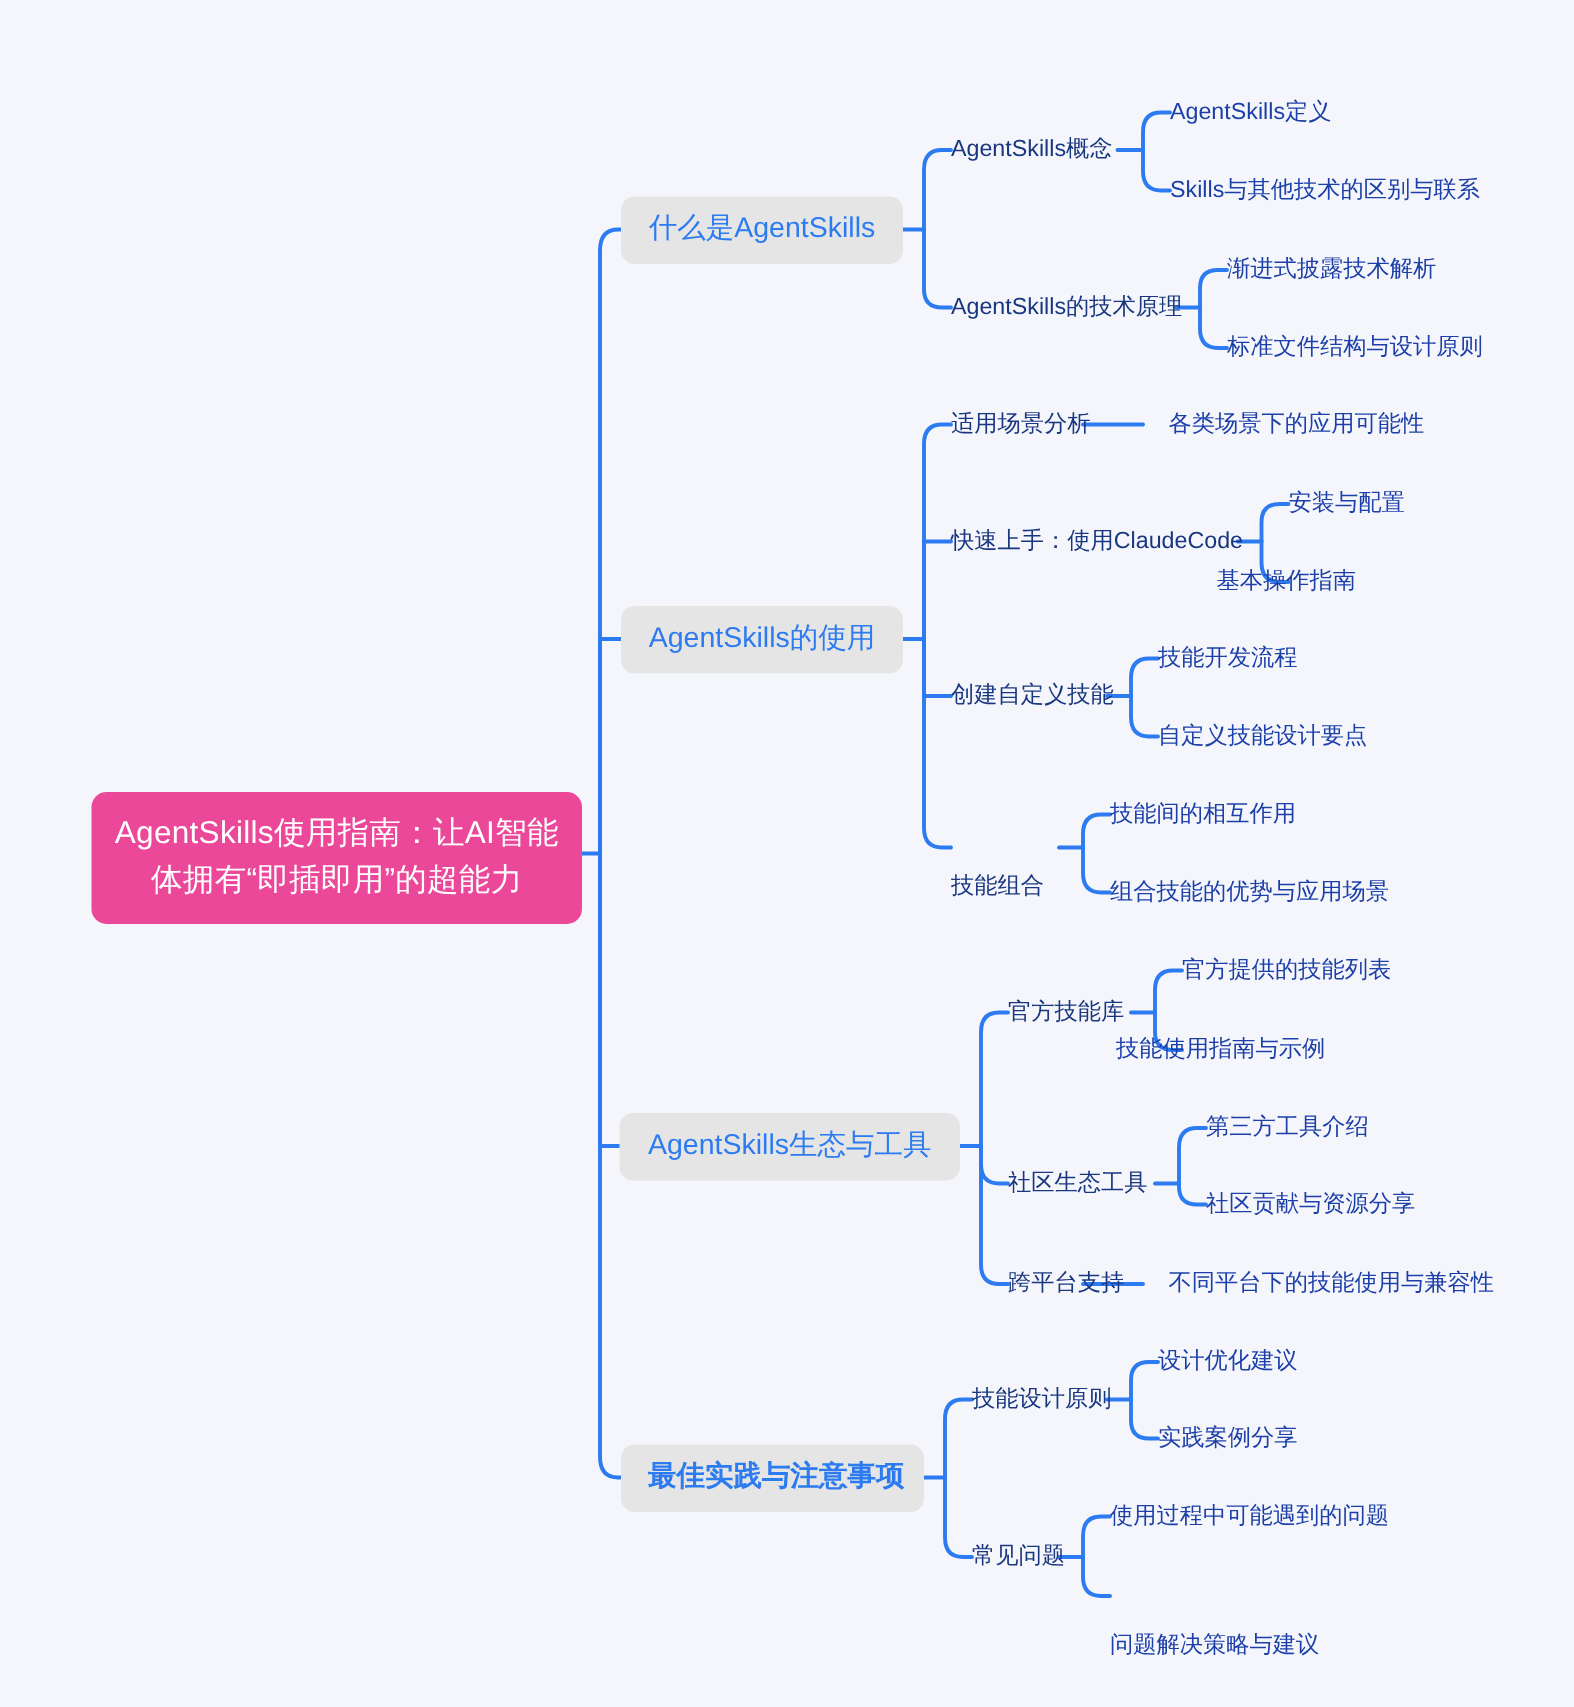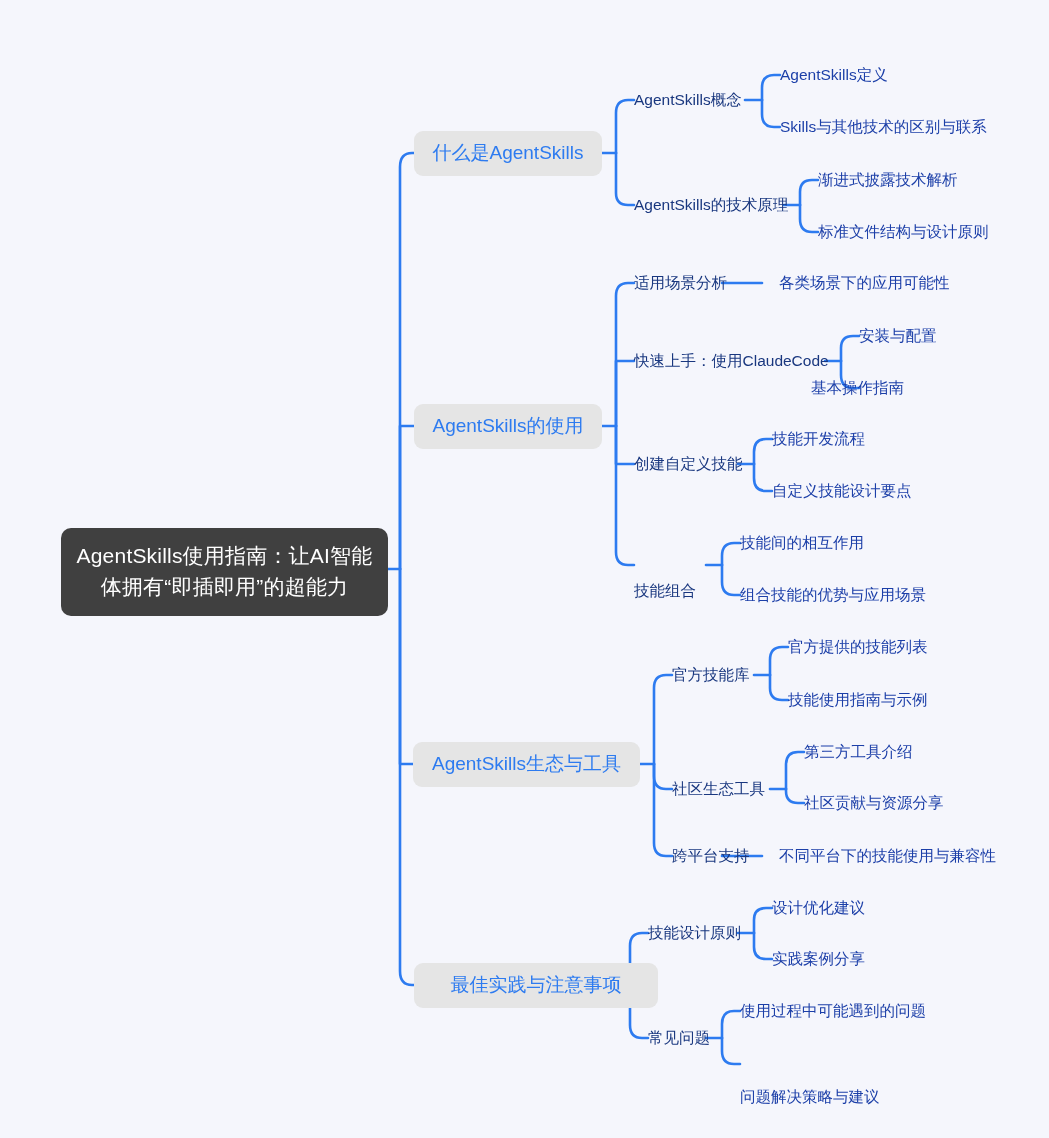--- a/index.html
+++ b/index.html
@@ -27,21 +27,21 @@
     height: 1138px;
     pointer-events: none;
   }
   .node {
     position: absolute;
     box-sizing: border-box;
     white-space: nowrap;
   }
   
   .node-root {
-    background: #404040;
+    background: #ec4899;
     color: #ffffff;
     border-radius: 10px;
     font-size: 21px;
     line-height: 31px;
     text-align: center;
     padding: 12px 14px 14px 14px;
     letter-spacing: 0.2px;
     white-space: normal;
   }
   
@@ -144,21 +144,21 @@
   </svg>
 
   <div class="node node-root" style="left:61px; top:528px; width:327px;">AgentSkills使用指南：让AI智能体拥有“即插即用”的超能力</div>
 
   <div class="node node-l1" style="left:414px; top:131px; width:188px;">什么是AgentSkills</div>
 
   <div class="node node-l1" style="left:414px; top:404px; width:188px;">AgentSkills的使用</div>
 
   <div class="node node-l1" style="left:413px; top:742px; width:227px;">AgentSkills生态与工具</div>
 
-  <div class="node node-l1" style="left:414px; top:963px; width:244px;">最佳实践与注意事项</div>
+  <div class="node node-l1" style="left:414px; top:963px; width:202px;font-weight:bold;">最佳实践与注意事项</div>
 
   <div class="node node-l2" style="left:634px; top:91px;">AgentSkills概念</div>
   <div class="node node-l3" style="left:780px; top:66px;">AgentSkills定义</div>
   <div class="node node-l3" style="left:780px; top:118px;">Skills与其他技术的区别与联系</div>
 
   <div class="node node-l2" style="left:634px; top:196px;">AgentSkills的技术原理</div>
   <div class="node node-l3" style="left:818px; top:171px;">渐进式披露技术解析</div>
   <div class="node node-l3" style="left:818px; top:223px;">标准文件结构与设计原则</div>
 
   <div class="node node-l2" style="left:634px; top:274px;">适用场景分析</div>
@@ -171,21 +171,21 @@
   <div class="node node-l2" style="left:634px; top:455px;">创建自定义技能</div>
   <div class="node node-l3" style="left:772px; top:430px;">技能开发流程</div>
   <div class="node node-l3" style="left:772px; top:482px;">自定义技能设计要点</div>
 
   <div class="node node-l2" style="left:634px; top:556px;margin-top:26px;">技能组合</div>
   <div class="node node-l3" style="left:740px; top:534px;">技能间的相互作用</div>
   <div class="node node-l3" style="left:740px; top:586px;">组合技能的优势与应用场景</div>
 
   <div class="node node-l2" style="left:672px; top:666px;">官方技能库</div>
   <div class="node node-l3" style="left:788px; top:638px;">官方提供的技能列表</div>
-  <div class="node node-l3" style="left:788px; top:691px;font-family:Liberation Serif, serif;">技能使用指南与示例</div>
+  <div class="node node-l3" style="left:744px; top:691px;font-family:Liberation Serif, serif;">技能使用指南与示例</div>
 
   <div class="node node-l2" style="left:672px; top:780px;">社区生态工具</div>
   <div class="node node-l3" style="left:804px; top:743px;">第三方工具介绍</div>
   <div class="node node-l3" style="left:804px; top:794px;">社区贡献与资源分享</div>
 
   <div class="node node-l2" style="left:672px; top:847px;">跨平台支持</div>
   <div class="node node-l3" style="left:779px; top:847px;">不同平台下的技能使用与兼容性</div>
 
   <div class="node node-l2" style="left:648px; top:924px;">技能设计原则</div>
   <div class="node node-l3" style="left:772px; top:899px;">设计优化建议</div>

